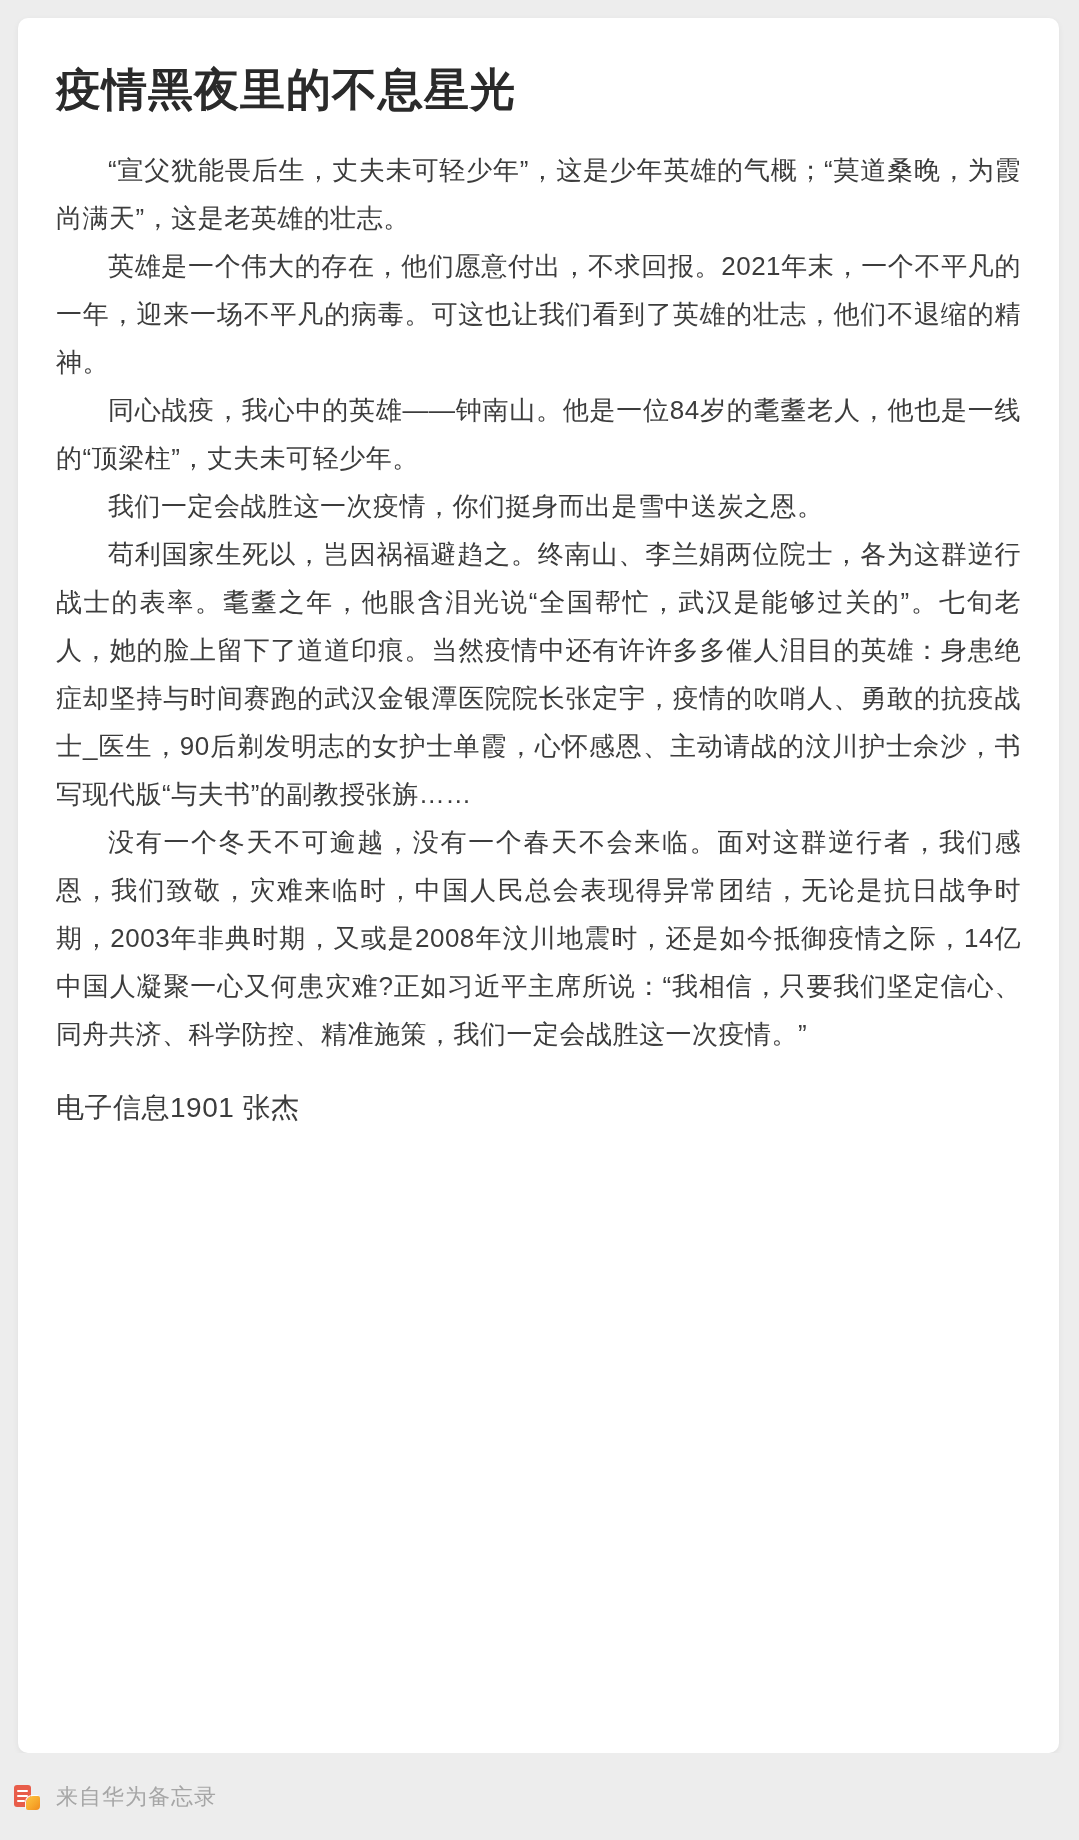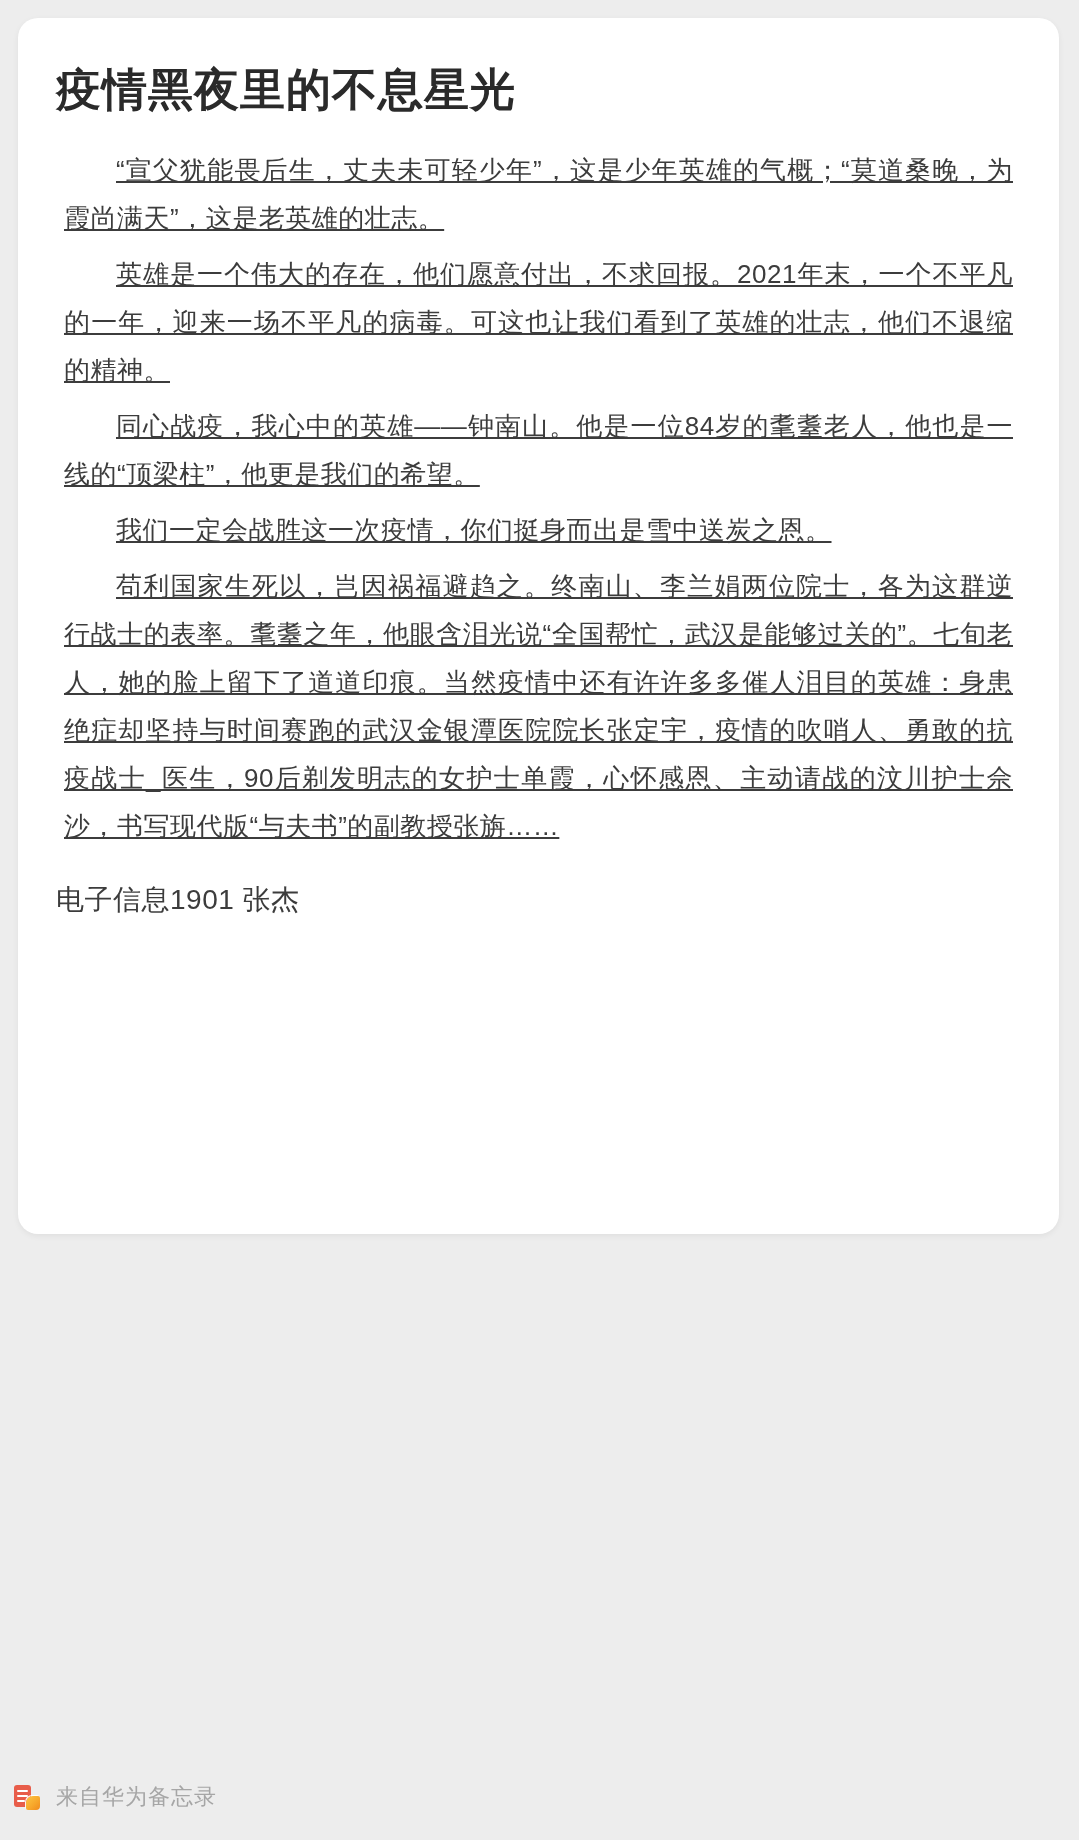--- a/index.html
+++ b/index.html
@@ -15,46 +15,45 @@
     position: relative;
     width: 1079px;
     height: 1840px;
     background: #ededed;
   }
   .note-card {
     position: absolute;
     left: 18px;
     top: 18px;
     width: 1041px;
-    height: 1216px;
+    height: 1735px;
     box-sizing: border-box;
     background: #ffffff;
-    border-radius: 20px;
+    border-radius: 10px;
     box-shadow: 0 2px 6px rgba(0,0,0,0.06);
     padding: 44px 38px 0 38px;
     overflow: hidden;
   }
   .note-title {
     margin: 0 0 28px 0;
     font-size: 45px;
     line-height: 1.25;
     font-weight: 700;
     color: #2a2a2a;
     letter-spacing: 1px;
   }
   .note-body p.para {
-    margin: 8px;
+    margin: 0;
     font-size: 26px;
     line-height: 48px;
     color: #3c3c3c;
     text-align: justify;
     text-indent: 2em;
     letter-spacing: 0.5px;
     word-break: break-all;
-    text-decoration: underline;
   }
   .note-signature {
     margin-top: 26px;
     font-size: 28px;
     line-height: 48px;
     color: #3c3c3c;
     letter-spacing: 0.5px;
   }
   .footer {
     position: absolute;
@@ -116,23 +115,24 @@
 <body>
 
 <div class="page">
 
   <div class="note-card">
     <h1 class="note-title">疫情黑夜里的不息星光</h1>
 
     <div class="note-body">
         <p class="para">“宣父犹能畏后生，丈夫未可轻少年”，这是少年英雄的气概；“莫道桑晚，为霞尚满天”，这是老英雄的壮志。</p>
         <p class="para">英雄是一个伟大的存在，他们愿意付出，不求回报。2021年末，一个不平凡的一年，迎来一场不平凡的病毒。可这也让我们看到了英雄的壮志，他们不退缩的精神。</p>
-        <p class="para">同心战疫，我心中的英雄——钟南山。他是一位84岁的耄耋老人，他也是一线的“顶梁柱”，他更是我们的希望。</p>
+        <p class="para">同心战疫，我心中的英雄——钟南山。他是一位84岁的耄耋老人，他也是一线的“顶梁柱”，丈夫未可轻少年。</p>
         <p class="para">我们一定会战胜这一次疫情，你们挺身而出是雪中送炭之恩。</p>
         <p class="para">苟利国家生死以，岂因祸福避趋之。终南山、李兰娟两位院士，各为这群逆行战士的表率。耄耋之年，他眼含泪光说“全国帮忙，武汉是能够过关的”。七旬老人，她的脸上留下了道道印痕。当然疫情中还有许许多多催人泪目的英雄：身患绝症却坚持与时间赛跑的武汉金银潭医院院长张定宇，疫情的吹哨人、勇敢的抗疫战士_医生，90后剃发明志的女护士单霞，心怀感恩、主动请战的汶川护士佘沙，书写现代版“与夫书”的副教授张旃……</p>
+        <p class="para">没有一个冬天不可逾越，没有一个春天不会来临。面对这群逆行者，我们感恩，我们致敬，灾难来临时，中国人民总会表现得异常团结，无论是抗日战争时期，2003年非典时期，又或是2008年汶川地震时，还是如今抵御疫情之际，14亿中国人凝聚一心又何患灾难?正如习近平主席所说：“我相信，只要我们坚定信心、同舟共济、科学防控、精准施策，我们一定会战胜这一次疫情。”</p>
       </div>
 
     <div class="note-signature">电子信息1901 张杰</div>
   </div>
 
   <div class="footer">
     <span class="memo-icon">
       <span class="page-back">
           <i></i>
           <i></i>

